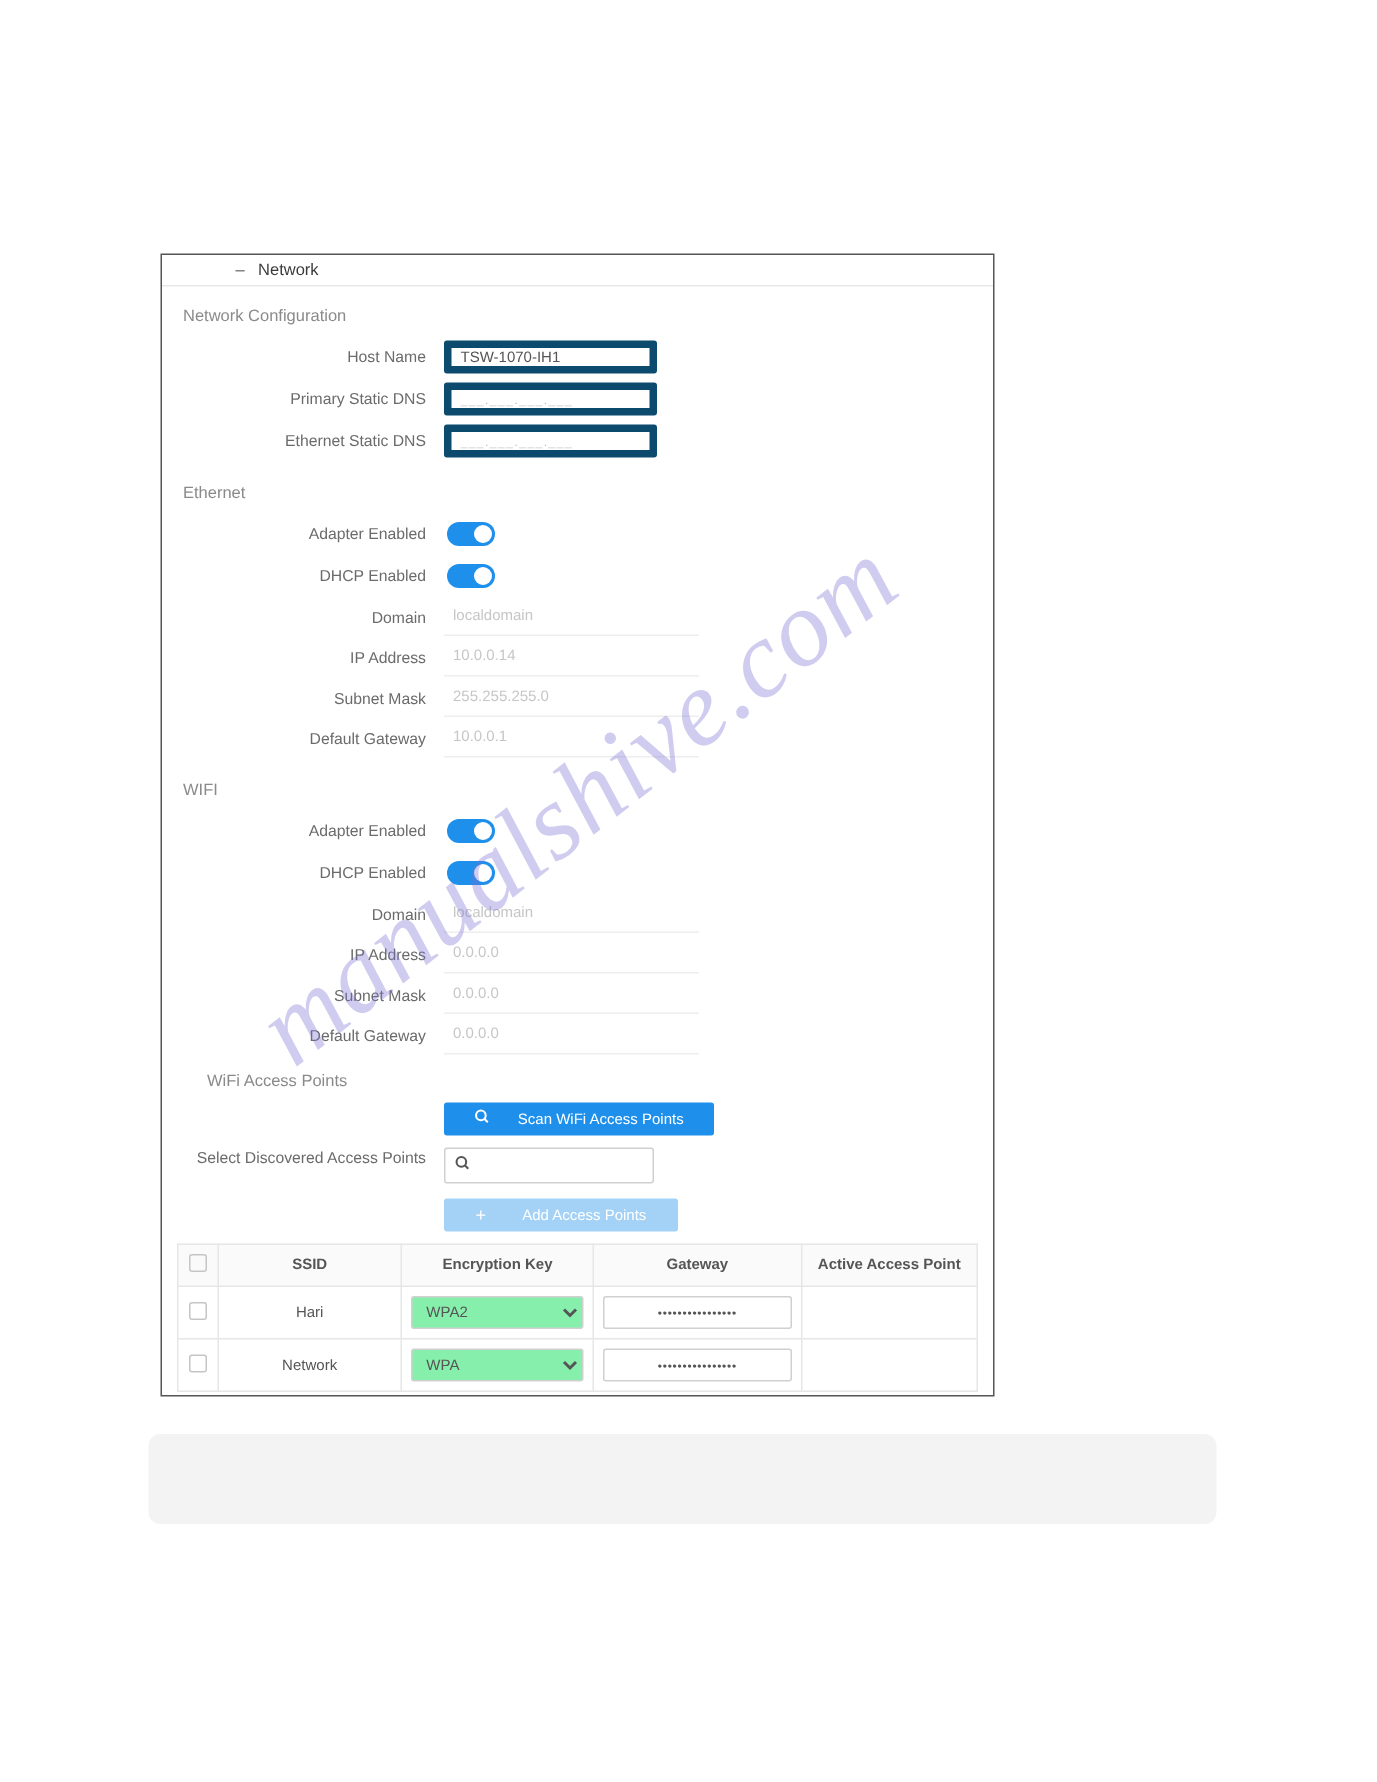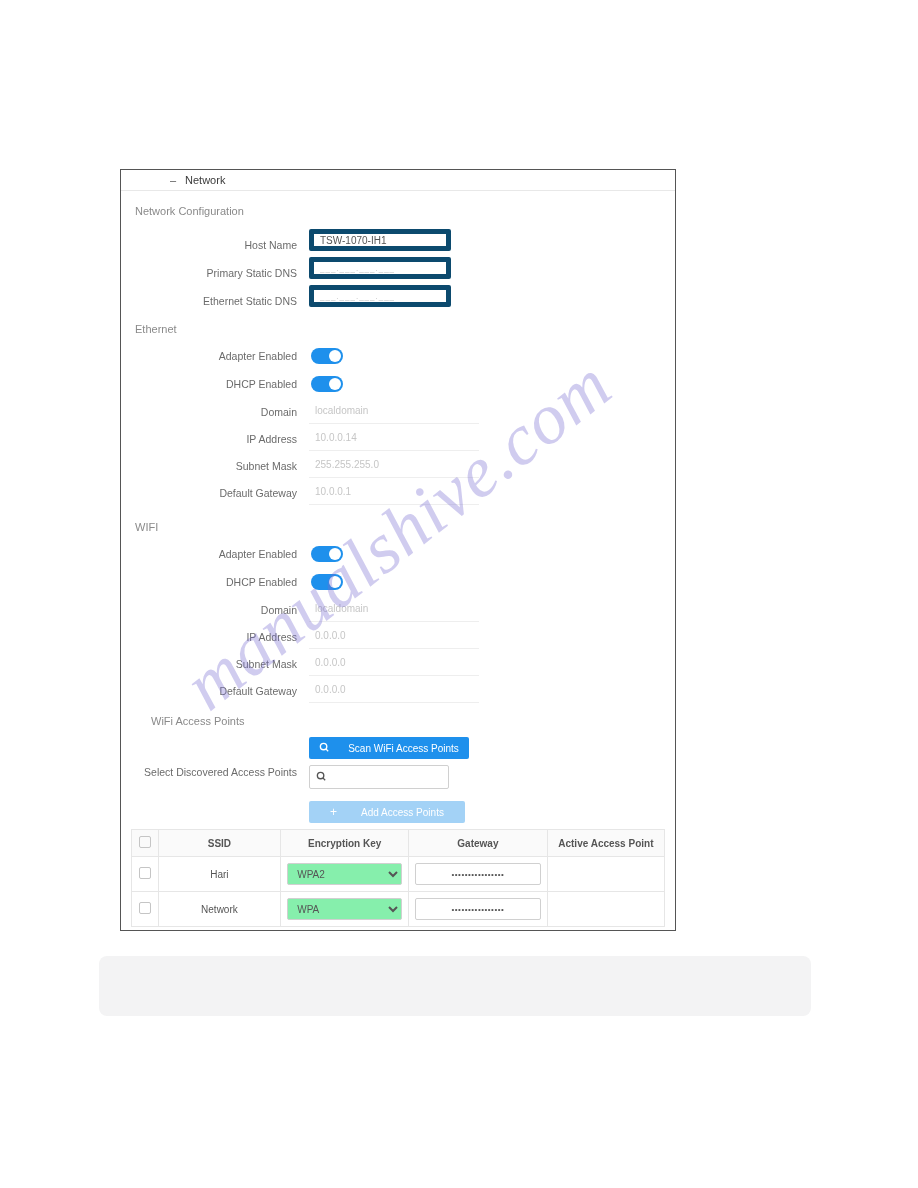--- a/index.html
+++ b/index.html
@@ -5,21 +5,21 @@
   * { box-sizing: border-box; margin: 0; padding: 0; }
   body {
     font-family: -apple-system, BlinkMacSystemFont, "Segoe UI", Arial, sans-serif;
     background: #fff;
     width: 918px;
     height: 1188px;
     position: relative;
   }
   .panel {
     position: absolute;
-    left: 120px;
+    left: 107px;
     top: 169px;
     width: 556px;
     height: 762px;
     border: 1px solid #555;
     background: #fff;
     overflow: hidden;
   }
   .accordion-header {
     font-size: 11px;
     color: #3b3b3b;
@@ -38,21 +38,21 @@
     color: #8a8a8a;
     padding: 14px 0 6px 14px;
   }
   .sub-title {
     font-size: 11px;
     color: #8a8a8a;
     padding: 10px 0 4px 30px;
   }
   .form-row {
     display: flex;
-    align-items: flex-end;
+    align-items: center;
     height: 26px;
     margin: 2px 0;
   }
   .form-label {
     width: 188px;
     text-align: right;
     font-size: 10.5px;
     color: #6b6b6b;
     padding-right: 12px;
   }
@@ -113,21 +113,21 @@
     align-items: center;
     justify-content: center;
     height: 22px;
     border: none;
     border-radius: 2px;
     font-size: 10px;
     color: #fff;
     cursor: pointer;
   }
   .btn-scan {
-    width: 160px;
+    width: 180px;
     background: #1e90ec;
   }
   .btn-scan .icon {
     margin-right: 18px;
     font-size: 11px;
   }
   .btn-add-ap {
     width: 156px;
     background: #a3d2f6;
     color: #fff;

